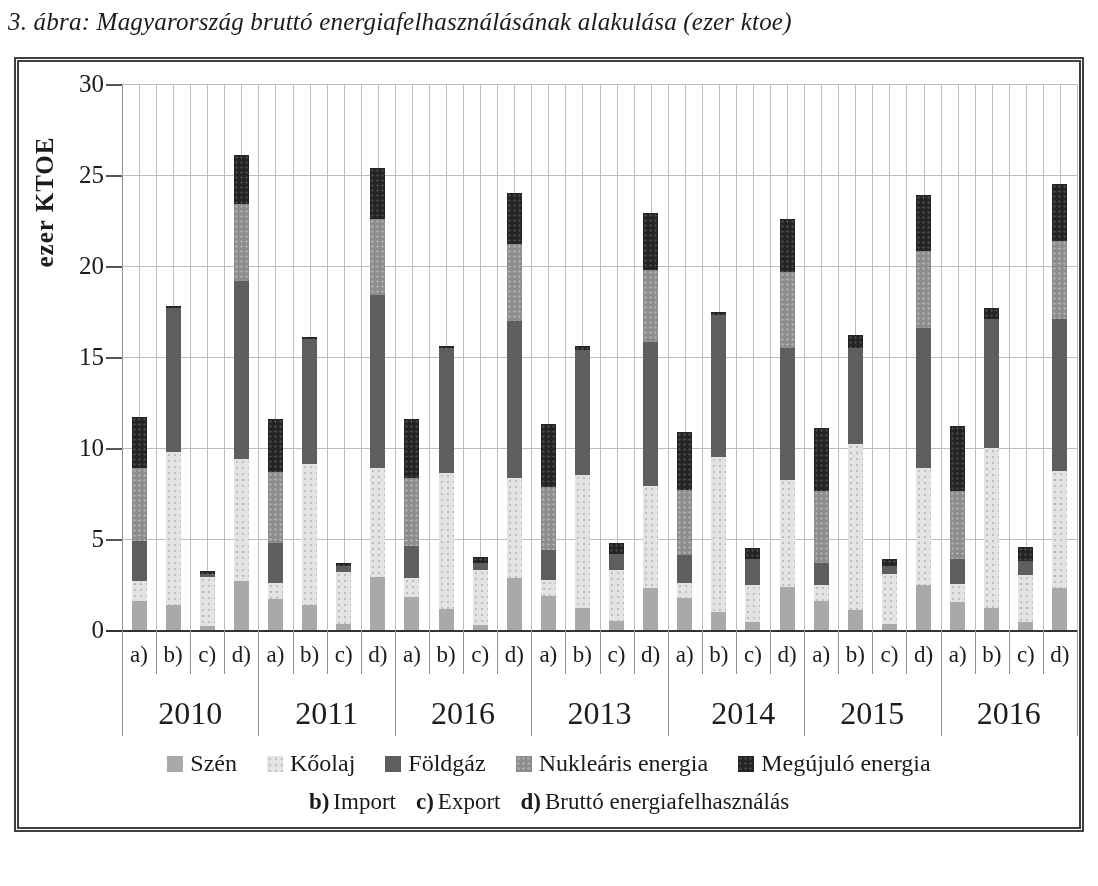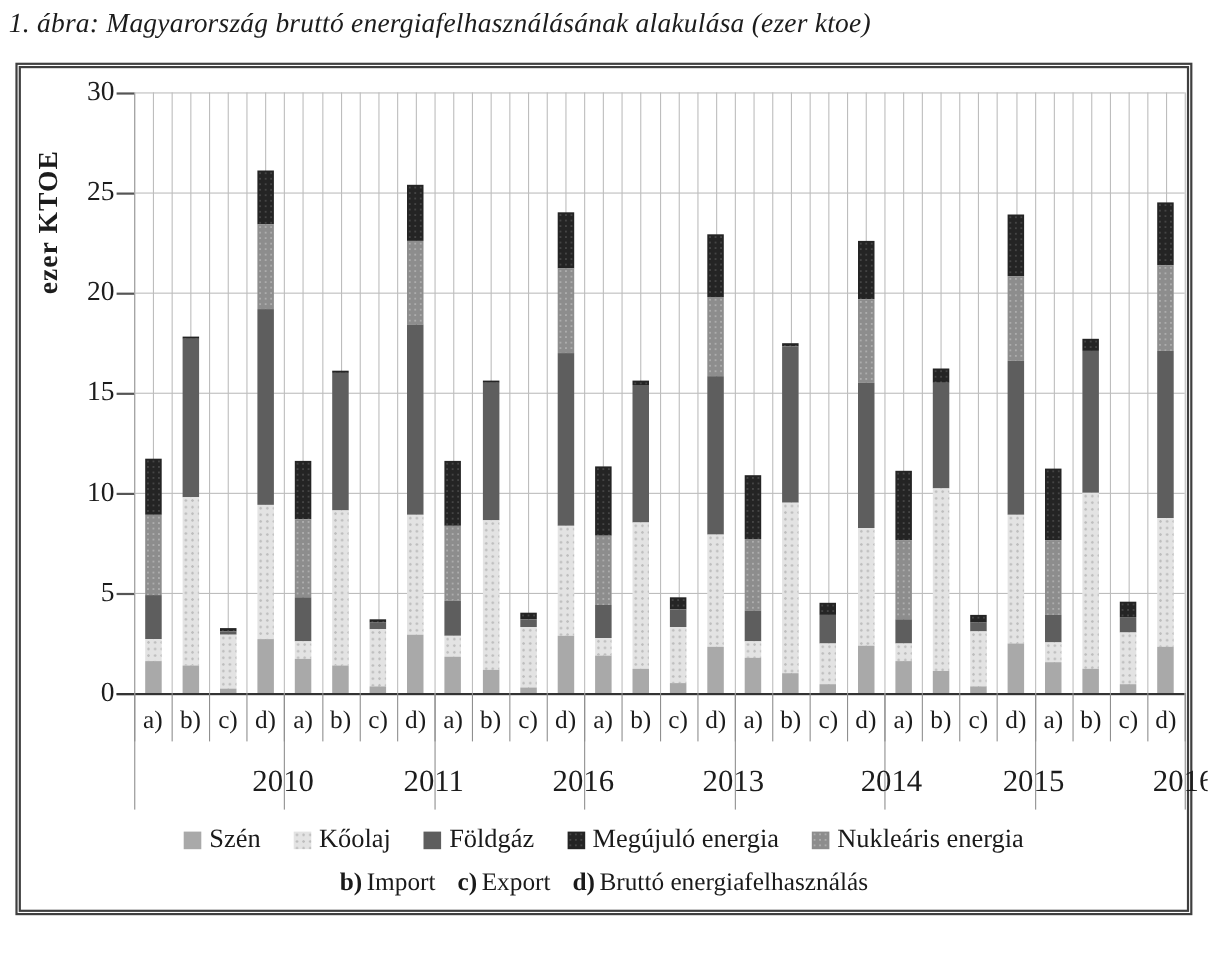--- a/index.html
+++ b/index.html
@@ -23,61 +23,61 @@
   .gl{position:absolute;}
   .ytick-label{position:absolute;left:15px;width:70px;text-align:right;font-size:25px;color:#1c1c1c;line-height:1;}
   .bar{position:absolute;display:flex;flex-direction:column-reverse;box-shadow:inset 0 0 0 .5px rgba(255,255,255,.35);}
   .seg{width:100%;}
   .seg-szen{background-color:#a9a9a9;}
   .seg-koolaj{background-color:#e3e3e3;background-image:radial-gradient(rgba(120,120,120,.35) 1px,transparent 1.3px);background-size:6px 6px;}
   .seg-foldgaz{background-color:#5e5e5e;}
   .seg-nuklearis{background-color:#8d8d8d;background-image:radial-gradient(rgba(255,255,255,.28) 1px,transparent 1.3px);background-size:5px 5px;}
   .seg-megujulo{background-color:#242424;background-image:radial-gradient(rgba(255,255,255,.15) 1px,transparent 1.3px);background-size:5px 5px;}
   .xlab{position:absolute;text-align:center;font-size:23px;color:#1c1c1c;line-height:1.1;}
-  .yearlab{position:absolute;text-align:right;font-size:28px;color:#1c1c1c;line-height:1.1;margin-left:27px;}
+  .yearlab{position:absolute;text-align:center;font-size:32px;color:#1c1c1c;line-height:1.1;}
   .legend-row1{position:absolute;left:0;right:0;top:688px;display:flex;justify-content:center;align-items:center;gap:30px;font-size:24px;}
   .legend-row2{position:absolute;left:0;right:0;top:727px;display:flex;justify-content:center;align-items:baseline;gap:20px;font-size:23px;}
   .legend-item{display:flex;align-items:center;gap:7px;white-space:nowrap;}
   .legend-swatch{width:16px;height:16px;display:inline-block;}
   .legend-def{white-space:nowrap;}
   .legend-def b{font-weight:bold;margin-right:4px;}
   .source{
     position:absolute;left:8px;top:842px;width:1080px;
     font-style:italic;font-size:25px;color:#1c1c1c;white-space:nowrap;
   }
 </style>
 </head>
 <body>
 
 <div class="figure">
-  <div class="fig-title">1. ábra: Magyarország bruttó energiafelhasználásának alakulása (ezer ktoe)</div>
+  <div class="fig-title">3. ábra: Magyarország bruttó energiafelhasználásának alakulása (ezer ktoe)</div>
 
   <div class="chart-frame">
     <div class="ylabel">ezer KTOE</div>
     <div id="plot-area"></div>
     <div class="legend-row1" id="legend-row1">
         <div class="legend-item">
           <span class="legend-swatch seg-szen" style="background-color: rgb(169, 169, 169);"></span>
           <span>Szén</span>
         </div>
         <div class="legend-item">
           <span class="legend-swatch seg-koolaj" style="background-color: rgb(227, 227, 227);"></span>
           <span>Kőolaj</span>
         </div>
         <div class="legend-item">
           <span class="legend-swatch seg-foldgaz" style="background-color: rgb(94, 94, 94);"></span>
           <span>Földgáz</span>
         </div>
         <div class="legend-item">
+          <span class="legend-swatch seg-nuklearis" style="background-color: rgb(141, 141, 141);"></span>
+          <span>Nukleáris energia</span>
+        </div>
+        <div class="legend-item">
           <span class="legend-swatch seg-megujulo" style="background-color: rgb(36, 36, 36);"></span>
           <span>Megújuló energia</span>
-        </div>
-        <div class="legend-item">
-          <span class="legend-swatch seg-nuklearis" style="background-color: rgb(141, 141, 141);"></span>
-          <span>Nukleáris energia</span>
         </div>
       </div>
     <div class="legend-row2" id="legend-row2">
         <span class="legend-def"><b>b)</b>Import</span>
         <span class="legend-def"><b>c)</b>Export</span>
         <span class="legend-def"><b>d)</b>Bruttó energiafelhasználás</span>
       </div>
   <div class="gl" style="position: absolute; left: 103px; top: 22px; width: 1px; height: 546px; background: rgb(143, 143, 143);"></div>
       <div class="gl" style="position: absolute; left: 120.054px; top: 22px; width: 1px; height: 546px; background: rgb(189, 189, 189);"></div>
       <div class="gl" style="position: absolute; left: 137.107px; top: 22px; width: 1px; height: 546px; background: rgb(189, 189, 189);"></div>

